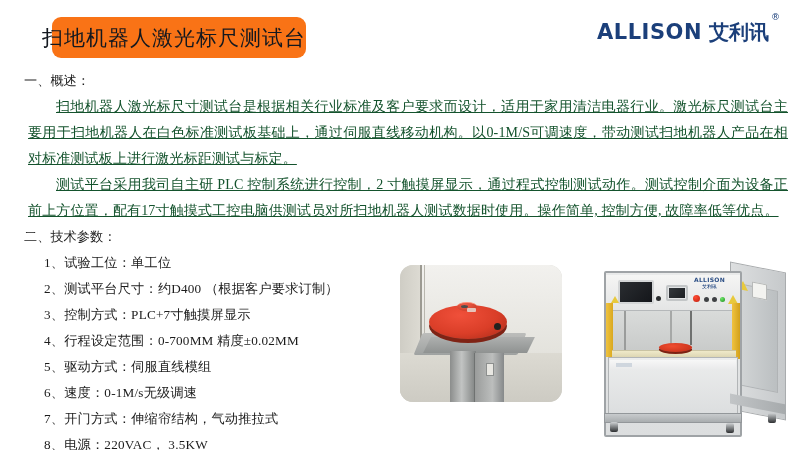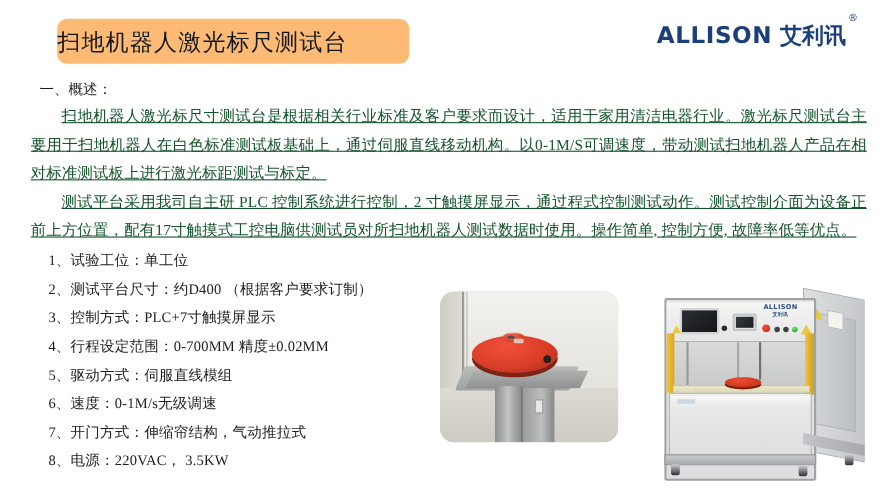--- a/index.html
+++ b/index.html
@@ -16,26 +16,26 @@
 
   
   #header {
     position: absolute;
     left: 0; top: 0;
     width: 800px; height: 68px;
   }
   #title-pill {
     position: absolute;
     left: 52px; top: 17px;
-    width: 320px; height: 41px;
-    background: #fdba74;
+    width: 254px; height: 41px;
+    background: #f97316;
     border-radius: 9px;
     display: flex;
     align-items: center;
-    justify-content: flex-start;
+    justify-content: flex-end;
   }
   #title-pill .title-text {
     font-family: "DejaVu Serif", "Liberation Serif", serif;
     font-size: 21px;
     letter-spacing: 1px;
     color: #13181f;
     white-space: nowrap;
   }
 
   #brand {
@@ -95,21 +95,21 @@
     height: 26px;
     padding-left: 44px;
     white-space: nowrap;
     color: #1c1c1c;
     letter-spacing: 0.2px;
   }
   .section-head {
     font-size: 13.2px;
     line-height: 26px;
     height: 26px;
-    padding-left: 36px;
+    padding-left: 24px;
     color: #1c1c1c;
     white-space: nowrap;
   }
 
   
   #photo-robot {
     position: absolute;
     left: 400px; top: 265px;
     width: 162px; height: 137px;
     border-radius: 13px;
@@ -480,20 +480,21 @@
 </div>
 
 <div id="content">
 
   <div class="section-head">一、概述：</div>
 
   <p class="para">扫地机器人激光标尺寸测试台是根据相关行业标准及客户要求而设计，适用于家用清洁电器行业。激光标尺测试台主要用于扫地机器人在白色标准测试板基础上，通过伺服直线移动机构。以0-1M/S可调速度，带动测试扫地机器人产品在相对标准测试板上进行激光标距测试与标定。</p>
 
   <p class="para">测试平台采用我司自主研 PLC 控制系统进行控制，2 寸触摸屏显示，通过程式控制测试动作。测试控制介面为设备正前上方位置，配有17寸触摸式工控电脑供测试员对所扫地机器人测试数据时使用。操作简单, 控制方便, 故障率低等优点。</p>
 
+  <div class="section-head">二、技术参数：</div>
 
   <div class="spec-list">
     <div class="spec-line">1、试验工位：单工位</div>
     <div class="spec-line">2、测试平台尺寸：约D400 （根据客户要求订制）</div>
     <div class="spec-line">3、控制方式：PLC+7寸触摸屏显示</div>
     <div class="spec-line">4、行程设定范围：0-700MM  精度±0.02MM</div>
     <div class="spec-line">5、驱动方式：伺服直线模组</div>
     <div class="spec-line">6、速度：0-1M/s无级调速</div>
     <div class="spec-line">7、开门方式：伸缩帘结构，气动推拉式</div>
     <div class="spec-line">8、电源：220VAC， 3.5KW</div>

